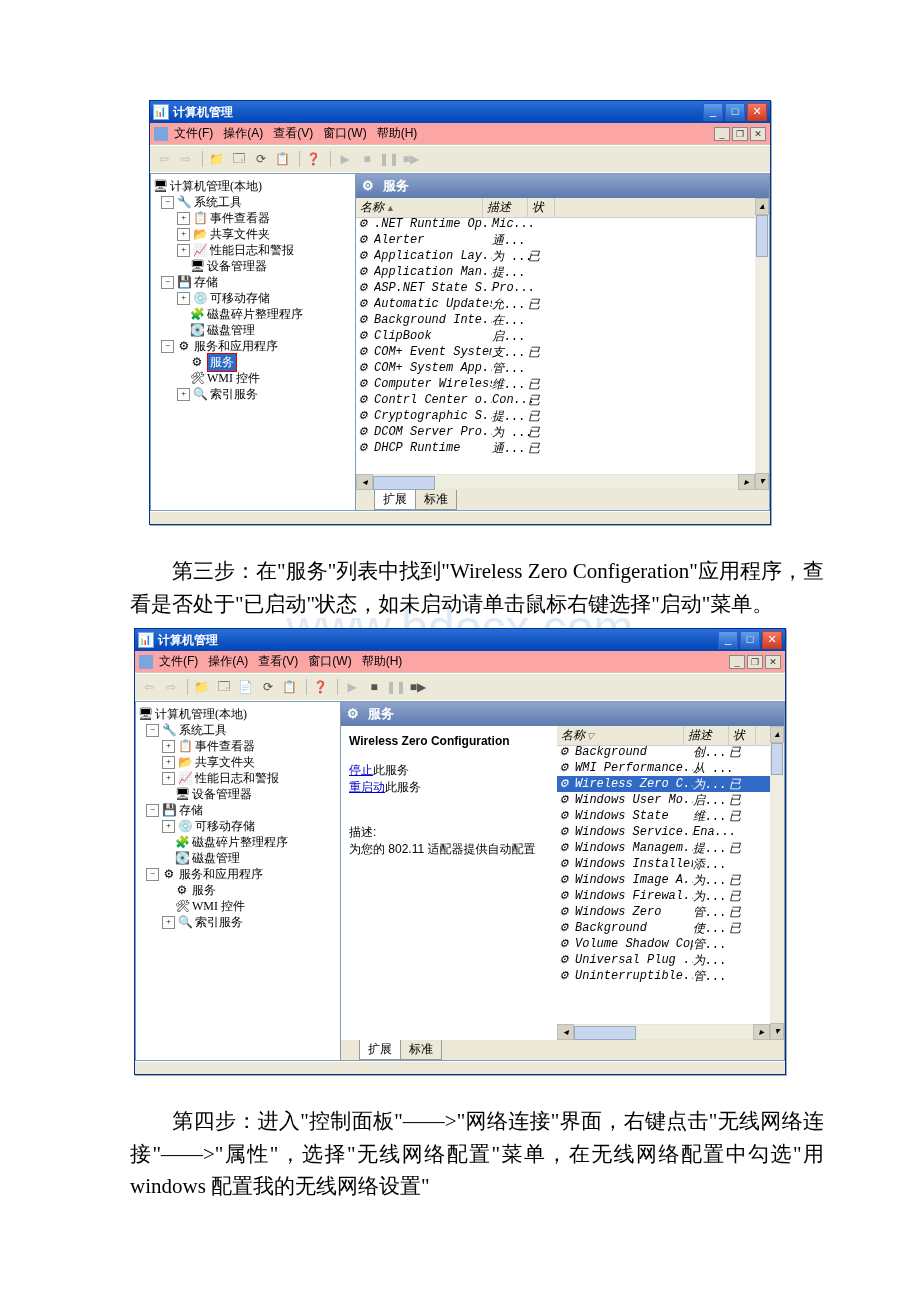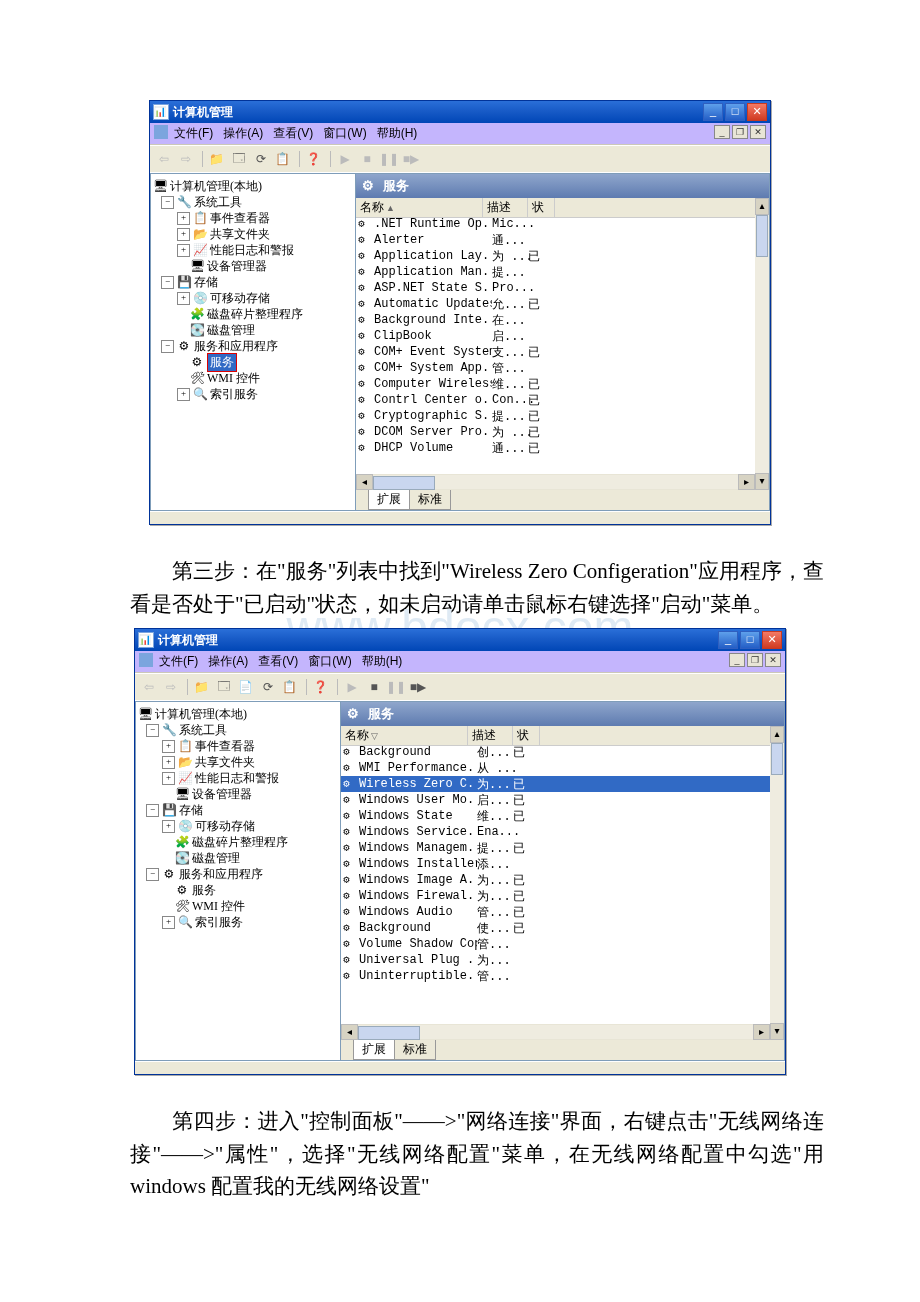--- a/index.html
+++ b/index.html
@@ -53,21 +53,21 @@
   .xp-ctrl { display:flex; gap:2px; }
   .xp-btn {
     width:18px; height:16px;
     background: linear-gradient(to bottom,#5ea0eb,#245ec6);
     border:1px solid #2f5fbf; color:#fff;
     font-size:11px; line-height:14px; text-align:center;
     font-family: Arial;
   }
   .xp-btn.red { background: linear-gradient(to bottom,#f47a65,#d03b22); border-color:#c63a22;}
   .xp-menubar {
-    background:#c4b5fd; display:flex; 
+    background:#fca5a5; display:flex; align-items:center;
     padding:2px 4px; border-bottom:1px solid #ccc8b8;
   }
   .xp-menubar .mico {
     width:14px; height:14px; background:#7ba5de; margin-right:6px;
   }
   .xp-menubar span { margin-right:10px; }
   .mdi-ctrl { margin-left:auto; display:flex; gap:2px; }
   .mdi-btn {
     width:14px; height:12px; border:1px solid #888; background:#e8e5d6;
     font-size:9px; line-height:12px; text-align:center; color:#333;
@@ -111,21 +111,21 @@
     display:flex; align-items:center; font-size:13px;
   }
   .svc-head .gico { width:16px; height:16px; margin-right:5px; font-size:13px; }
   .svc-body { flex:1; display:flex; overflow:hidden; }
   .svc-left {
     width:200px; padding:8px; font-size:12px; color:#000;
     border-right: none;
   }
   .svc-left b { font-weight:bold; }
   .svc-left a { color:#0000cc; text-decoration:underline; }
-  .svc-list { flex:1; overflow:hidden; position:relative; }
+  .svc-list { flex:1; overflow:hidden; position:relative;font-style:italic; }
   .lst-head { display:flex; background:#ece9d8; border-bottom:1px solid #ccc; }
   .lh { border-right:1px solid #ccc; padding:1px 4px; font-size:12px; }
   .lh1 { width:118px; } .lh2 { width:36px; } .lh3 { width:18px; }
   .sort-arrow{ font-size:9px; color:#666; margin-left:2px;}
   .lst-body { position:absolute; top:18px; left:0; right:0; bottom:16px; overflow:hidden; }
   .lrow { display:flex; align-items:center; height:16px; font-size:12px;
           font-family:"SimSun","Courier New",monospace; white-space:nowrap;}
   .lrow.sel { background:#316ac5; color:#fff; }
   .srv-ico { width:14px; height:14px; margin:0 2px; font-size:11px; }
   .lc1 { width:118px; overflow:hidden; } .lc2{width:36px;} .lc3{width:18px;}
@@ -143,21 +143,21 @@
   .vscroll {
     position:absolute; right:0; top:0; bottom:0; width:14px;
     background:#e8e5d6; display:flex; flex-direction:column;
   }
   .vscroll .uar,.vscroll .dar{height:15px;background:#d7d3c3;border:1px solid #bbb;
     font-size:10px;text-align:center;line-height:13px;}
   .vscroll .vtrack{flex:1; background:#efece0; position:relative;}
   .vscroll .vthumb{position:absolute; left:1px; width:10px; background:#c9d6ef;
                    border:1px solid #9ab;}
   .svc-tabs {
-    background:#ece9d8; padding:0 12px; display:flex; font-size:12px;
+    background:#ece9d8; padding:0 18px; display:flex; font-size:12px;
   }
   .tab { border:1px solid #999; border-top:none; padding:1px 8px;
          background:#ece9d8; margin-right:-1px; }
   .tab.inactive { background:#fff; }
   .tab.active { background:#ece9d8; font-weight:normal; }
   .status { height:12px; background:#ece9d8; border-top:1px solid #fff;}
   
   .para {
     margin: 0 96px 8px 130px;
     font-size: 21px;
@@ -390,21 +390,21 @@
                   <span class="lc3">已</span>
                 </div>
                 <div class="lrow">
                   <span class="srv-ico">⚙</span>
                   <span class="lc1">DCOM Server Pro...</span>
                   <span class="lc2">为 ...</span>
                   <span class="lc3">已</span>
                 </div>
                 <div class="lrow">
                   <span class="srv-ico">⚙</span>
-                  <span class="lc1">DHCP Volume</span>
+                  <span class="lc1">DHCP Runtime</span>
                   <span class="lc2">通...</span>
                   <span class="lc3">已</span>
                 </div>
               </div>
             <div class="vscroll">
               <div class="uar">▴</div>
               <div class="vtrack">
                   <div class="vthumb" style="top:0;height:40px"></div>
                 </div>
               <div class="dar">▾</div>
@@ -555,20 +555,27 @@
             <span class="tico">🔍</span>
             <span>索引服务</span>
           </div>
       </div>
       <div class="xp-right">
         <div class="svc-head">
           <span class="gico">⚙</span>
           <span>服务</span>
         </div>
         <div class="svc-body">
+          <div class="svc-left">
+            <b>Wireless Zero Configuration</b><br><br>
+            <a href="#">停止</a><span>此服务</span><br>
+            <a href="#">重启动</a><span>此服务</span><br><br><br>
+            <span>描述:</span><br>
+            <span>为您的 802.11 适配器提供自动配置</span>
+          </div>
           <div class="svc-list">
             <div class="lst-head">
               <div class="lh lh1"><span>名称</span><span class="sort-arrow">▽</span></div>
               <div class="lh lh2">描述</div>
               <div class="lh lh3">状</div>
             </div>
             <div class="lst-body" id="list2">
                 <div class="lrow">
                   <span class="srv-ico">⚙</span>
                   <span class="lc1">Background</span>
@@ -624,21 +631,21 @@
                   <span class="lc3">已</span>
                 </div>
                 <div class="lrow">
                   <span class="srv-ico">⚙</span>
                   <span class="lc1">Windows Firewal...</span>
                   <span class="lc2">为...</span>
                   <span class="lc3">已</span>
                 </div>
                 <div class="lrow">
                   <span class="srv-ico">⚙</span>
-                  <span class="lc1">Windows Audio</span>
+                  <span class="lc1">Windows Zero</span>
                   <span class="lc2">管...</span>
                   <span class="lc3">已</span>
                 </div>
                 <div class="lrow">
                   <span class="srv-ico">⚙</span>
                   <span class="lc1">Background</span>
                   <span class="lc2">使...</span>
                   <span class="lc3">已</span>
                 </div>
                 <div class="lrow">

